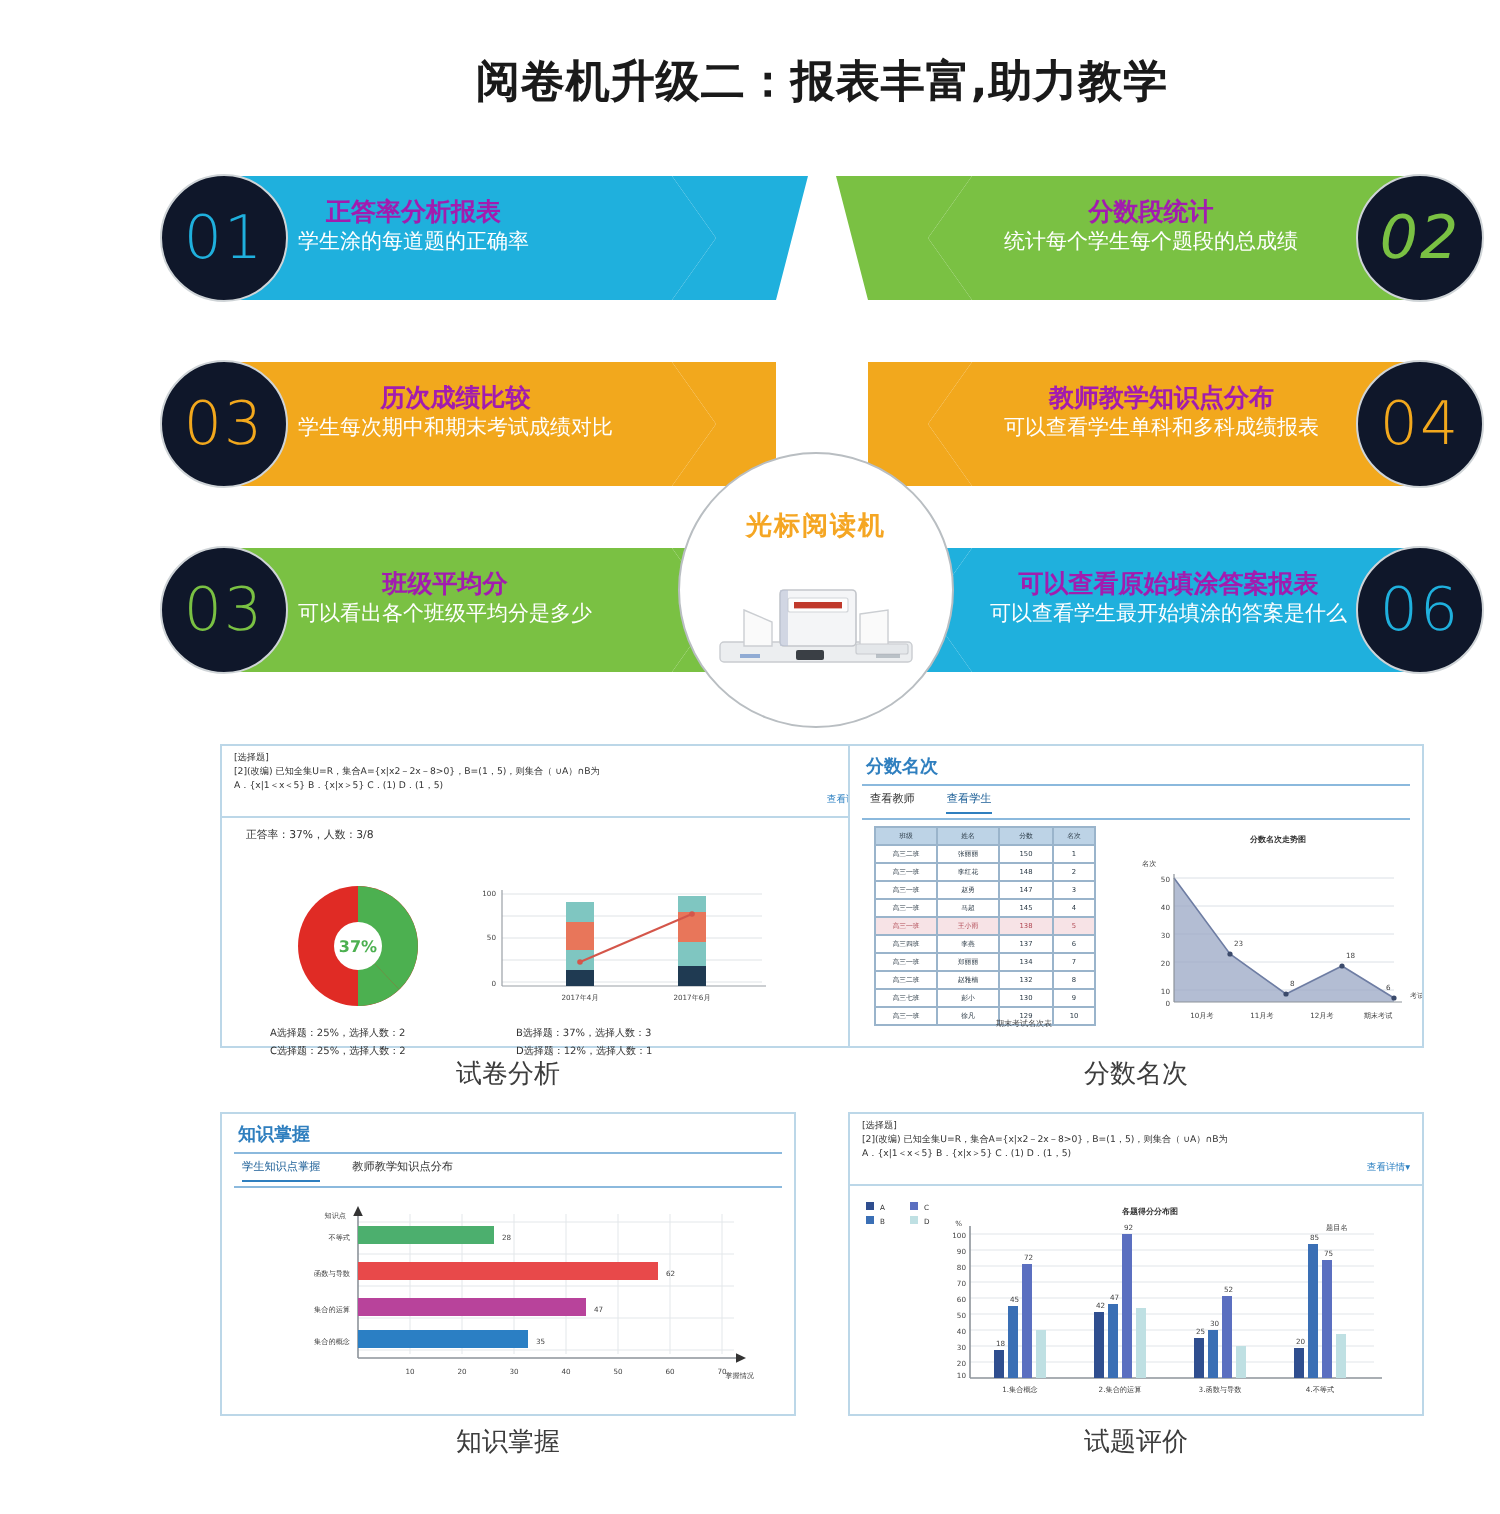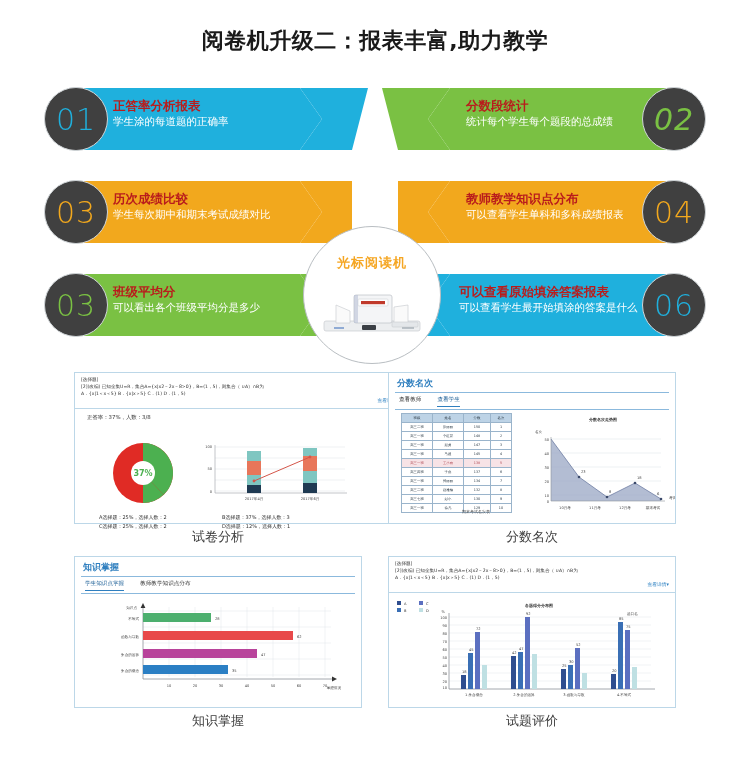--- a/index.html
+++ b/index.html
@@ -2,47 +2,47 @@
 <html><head>
 <meta charset="utf-8">
 <style>
   html,body{margin:0;padding:0;}
   body{
     width:750px;height:757px;position:relative;overflow:hidden;
     background:#ffffff;
     font-family:"DejaVu Sans","Liberation Sans",sans-serif;
     color:#222;
   }
-  .page{position:absolute;inset:0;}
+  .page{position:absolute;inset:0;margin-left:36px;}
 
   
   .title{
     position:absolute;left:0;top:26px;width:750px;text-align:center;
     font-size:22px;font-weight:bold;letter-spacing:.5px;color:#1a1a1a;
   }
 
   
   .stage{position:absolute;left:0;top:78px;width:750px;height:282px;}
 
   .center-circle{
     position:absolute;left:303px;top:148px;width:138px;height:138px;
     border-radius:50%;border:1px solid #b9bec2;background:#fff;
     box-sizing:border-box;z-index:5;
   }
   .center-label{
     position:absolute;left:303px;top:176px;width:138px;text-align:center;
     font-size:13px;font-weight:bold;color:#f5a623;z-index:6;letter-spacing:1px;
   }
   .machine{position:absolute;left:318px;top:203px;width:108px;height:60px;z-index:6;}
-  .r-title{font-size:12.5px;font-weight:bold;color:#b91c1c;line-height:15px;white-space:nowrap;}
+  .r-title{font-size:12.5px;font-weight:bold;color:#a21caf;line-height:15px;white-space:nowrap;text-align:center;}
   .r-sub{font-size:10.5px;color:#fff;line-height:14px;white-space:nowrap;margin-top:1px;}
 
   .numcircle{
     position:absolute;width:64px;height:64px;border-radius:50%;
-    border:1px solid #cfd4d7;background:#404040;box-sizing:border-box;z-index:6;
+    border:1px solid #cfd4d7;background:#0f172a;box-sizing:border-box;z-index:6;
     display:flex;align-items:center;justify-content:center;
     font-size:30px;font-weight:300;letter-spacing:1px;
   }
 
   
   .panel{position:absolute;background:#fff;border:1px solid #bcd7e8;box-sizing:border-box;}
   .panel-cap{position:absolute;text-align:center;font-size:13px;color:#3d3d3d;width:100%;}
 
   .qbox{border-bottom:1px solid #bcd7e8;padding:4px 6px 3px 6px;background:#fff;}
   .qtag{font-size:4.6px;color:#333;line-height:6px;}

